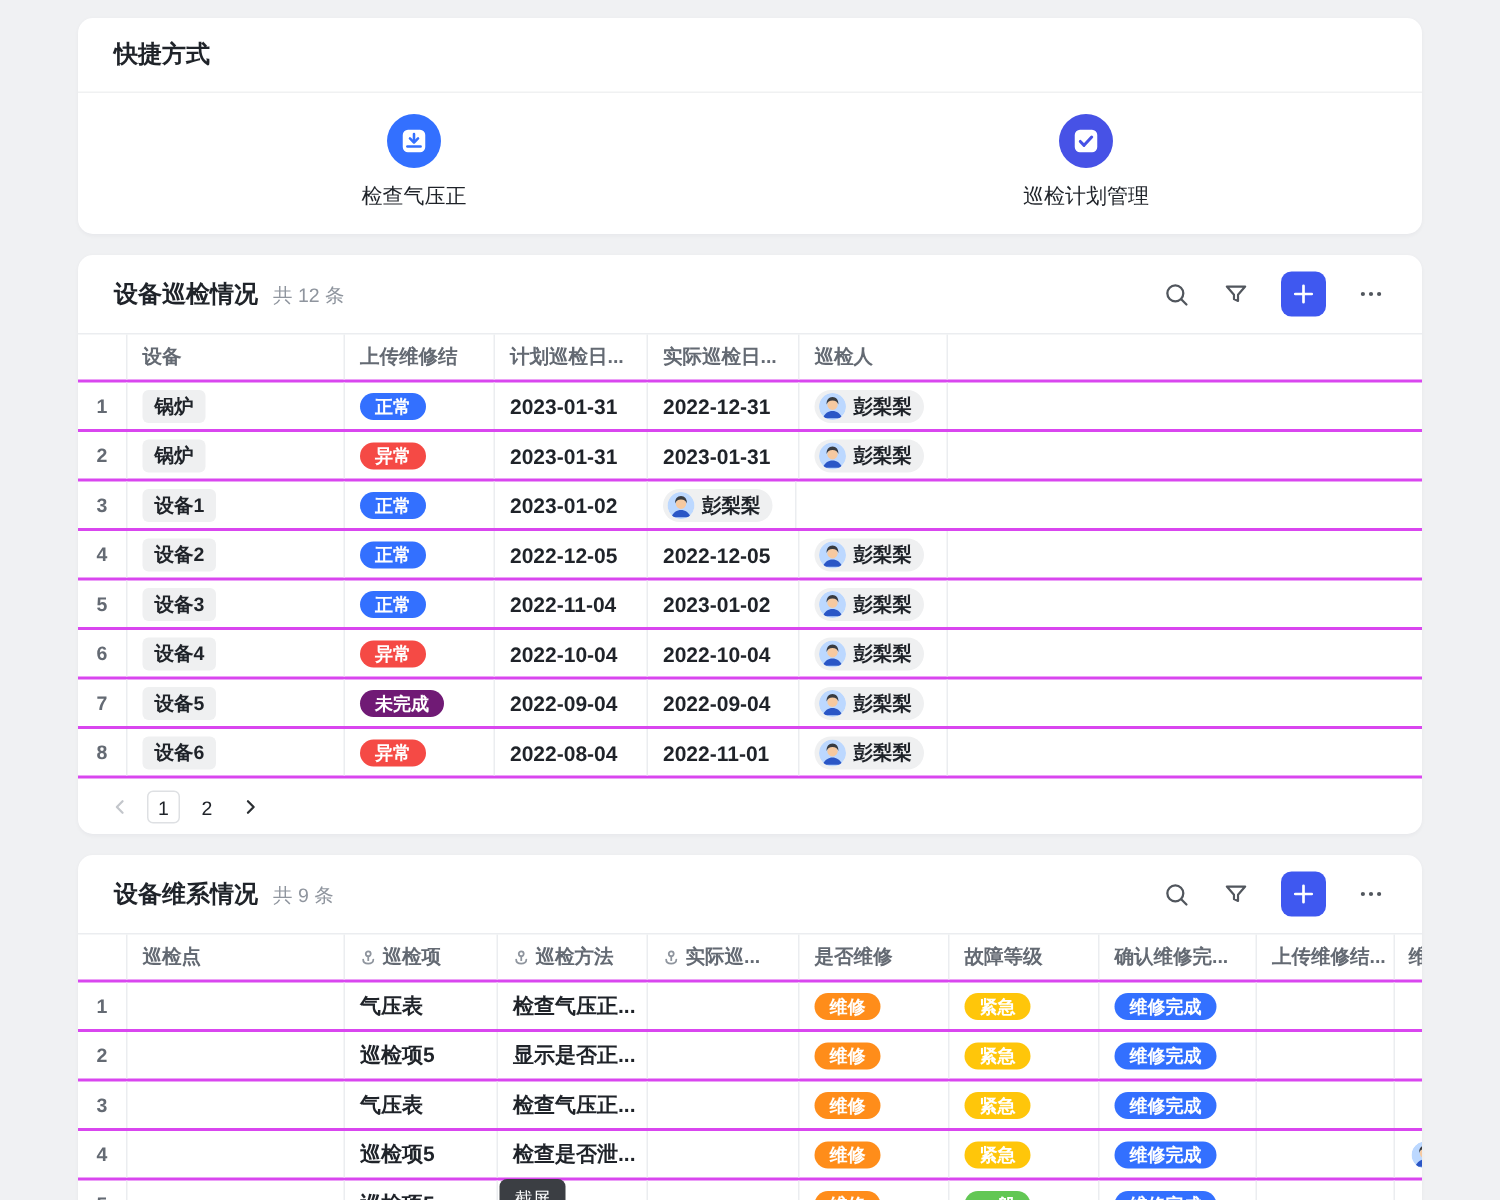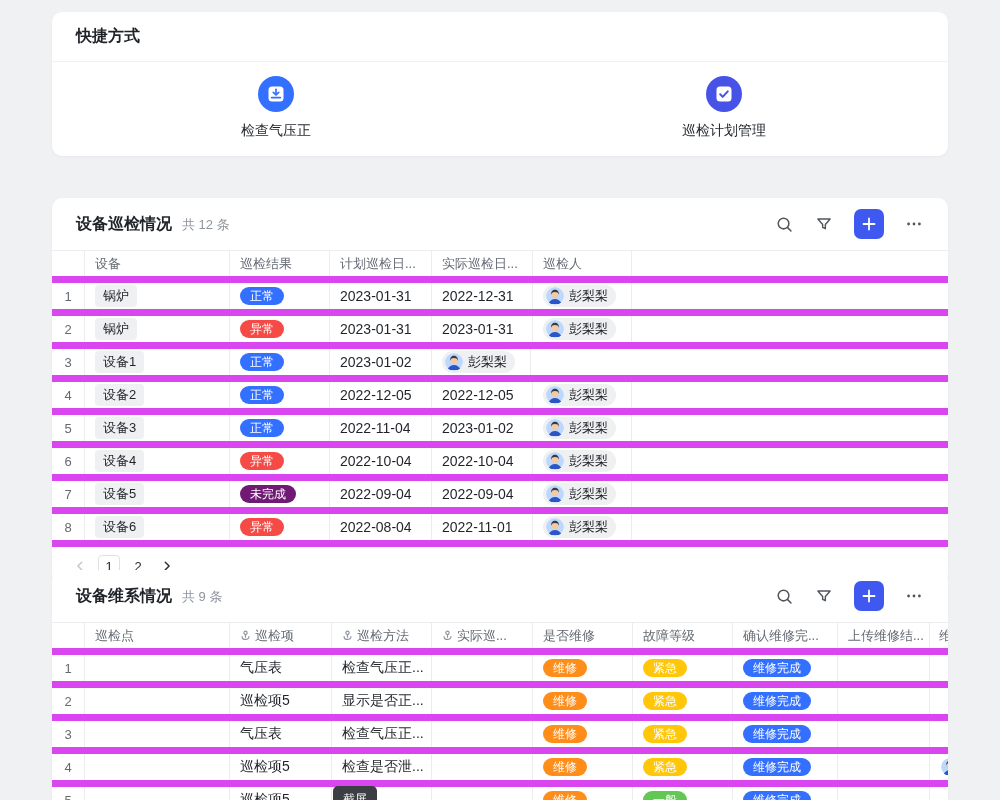--- a/index.html
+++ b/index.html
@@ -1,38 +1,38 @@
 <!DOCTYPE html>
 <html><head>
 <meta charset="utf-8">
 <style>
   *{box-sizing:border-box;margin:0;padding:0;}
   body{font-family:"Liberation Sans","DejaVu Sans",sans-serif;}
   .page{position:relative;width:1000px;height:800px;background:#f0f1f3;overflow:hidden;}
   .card{position:absolute;left:52px;width:896px;background:#fff;border-radius:10px;
         box-shadow:0 1px 3px rgba(31,35,41,.04);overflow:hidden;}
   #card-shortcuts{top:12px;height:144px;}
-  #card-inspection{top:170px;height:386px;margin-top:28px;}
+  #card-inspection{top:170px;height:386px;}
   #card-maintenance{top:570px;height:262px;}
 
   .card-head{height:52px;display:flex;align-items:center;padding:0 24px;}
   #card-shortcuts .card-head{height:50px;border-bottom:1px solid #f0f1f2;}
   .card-title{font-size:16px;font-weight:700;color:#1f2329;}
   .count{font-size:13px;color:#8f959e;margin-left:10px;margin-top:2px;}
   .toolbar{margin-left:auto;display:flex;align-items:center;gap:20px;}
   .tb-btn{width:20px;height:20px;display:flex;align-items:center;justify-content:center;cursor:pointer;}
   .add-btn{width:30px;height:30px;border-radius:7px;display:flex;align-items:center;justify-content:center;cursor:pointer;}
 
   .shortcut-row{display:flex;height:92px;align-items:center;}
   .shortcut{flex:1;display:flex;flex-direction:column;align-items:center;gap:10px;cursor:pointer;}
   .sc-icon{width:36px;height:36px;border-radius:50%;display:flex;align-items:center;justify-content:center;}
   .sc-label{font-size:14px;color:#1f2329;}
 
   .table{border-top:1px solid #ebedf0;}
-  .trow{display:flex;height:33px;border-bottom:7px solid #d946ef;}
+  .trow{display:flex;height:33px;border-bottom:2px solid #d946ef;font-weight:bold;}
   .trow.head{height:32px;}
   .tcell{flex:0 0 auto;display:flex;align-items:center;gap:4px;padding:0 10px;
          border-right:1px solid #ebedf0;font-size:14px;color:#1f2329;
          overflow:hidden;white-space:nowrap;}
   .tcell.idx{justify-content:center;padding:0;color:#646a73;font-size:13px;}
   .trow.head .tcell{font-size:13px;color:#646a73;}
   .tcell.fill{flex:1 1 auto;border-right:none;}
 
   .t1 .c0{width:33px}.t1 .c1{width:145px}.t1 .c2{width:100px}.t1 .c3{width:102px}
   .t1 .c4{width:101px}.t1 .c5{width:99px}
@@ -120,21 +120,21 @@
     </div>
     <div class="table t1" id="table-1">
         <div class="trow head">
           <div class="tcell c0 idx">
             <span></span>
           </div>
           <div class="tcell c1">
             <span>设备</span>
           </div>
           <div class="tcell c2">
-            <span>巡检结果</span>
+            <span>上传维修结</span>
           </div>
           <div class="tcell c3">
             <span>计划巡检日...</span>
           </div>
           <div class="tcell c4">
             <span>实际巡检日...</span>
           </div>
           <div class="tcell c5">
             <span>巡检人</span>
           </div>

